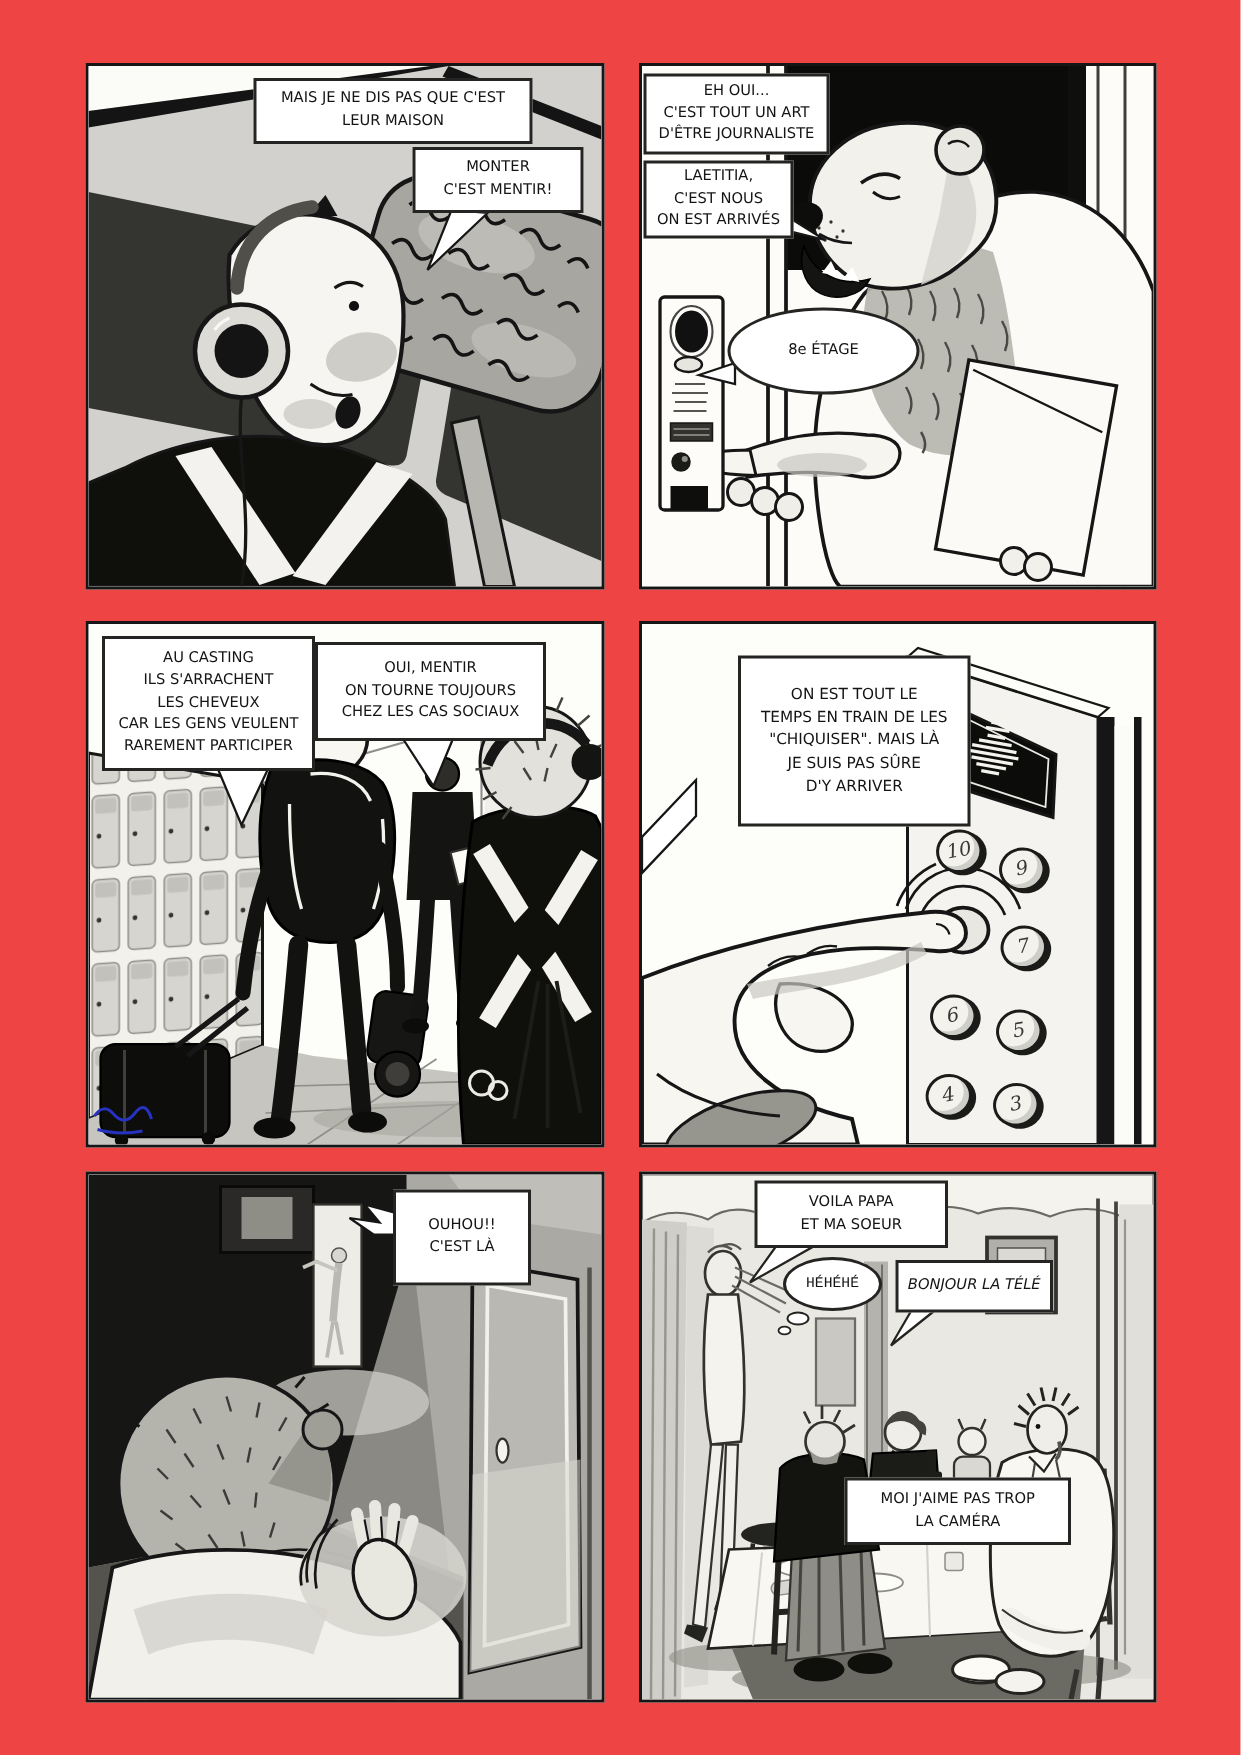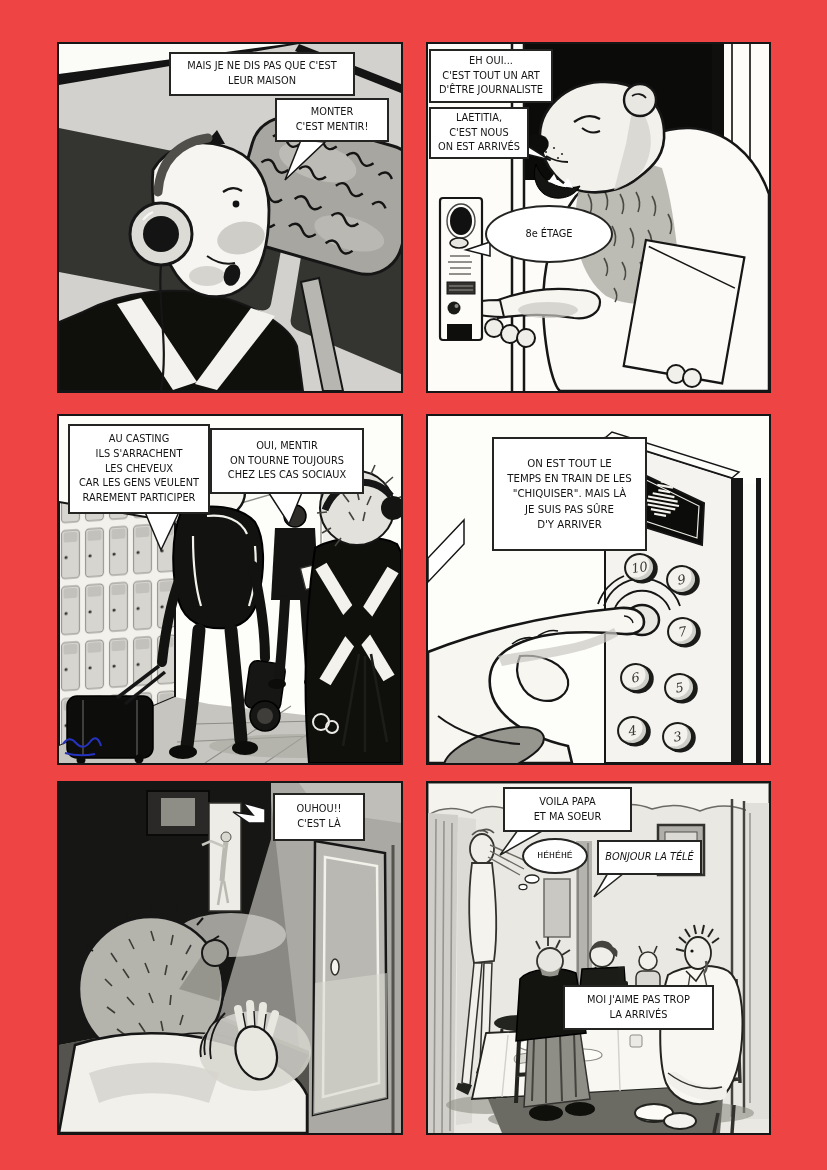--- a/index.html
+++ b/index.html
@@ -381,21 +381,21 @@
       </g>
       <g>
         <ellipse cx="196" cy="268" rx="56" ry="40" fill="#d6d5ce" opacity=".85"></ellipse>
         <path d="M184 250 L179 226 M193 248 L191 221 M202 248 L204 223 M210 252 L216 231" stroke="#e8e7e0" stroke-width="8" stroke-linecap="round"></path>
         <ellipse cx="196" cy="270" rx="20" ry="27" fill="#e8e7e0" stroke="#161616" stroke-width="2.2" transform="rotate(-18 196 266)"></ellipse>
         <path d="M187 246 L184 230 M196 245 L195 228 M205 247 L207 231" stroke="#161616" stroke-width="1.4"></path>
         <path d="M156 238 a40 40 0 0 0 -10 34 M166 230 a52 52 0 0 0 -14 46 M148 250 a30 30 0 0 0 -6 24" stroke="#161616" stroke-width="1.8" fill="none"></path>
       </g>
       <polygon points="206,26 184,20 194,32 174,29 190,40 206,40" fill="#ffffff" stroke="#161616" stroke-width="1.5"></polygon>
     </svg>
-    <div class="bubble" style="left:203px;top:10px;width:92px;height:48px;margin-left:11px;">OUHOU!!
+    <div class="bubble" style="left:203px;top:10px;width:92px;height:64px;">OUHOU!!
 C'EST LÀ</div>
   </section>
 
   <section class="panel" id="p6">
     <svg viewBox="0 0 341 350" preserveAspectRatio="none">
       <rect width="341" height="350" fill="#e9e8e2"></rect>
       <path d="M0 32 Q20 20 44 30 Q60 18 84 28 Q104 16 128 26 Q152 18 176 28 Q200 16 224 26 Q248 18 272 28 Q296 18 320 28 Q332 22 341 26 L341 0 L0 0 Z" fill="#f4f3ee" stroke="#6b6a64" stroke-width="1.4"></path>
       <polygon points="0,30 30,32 26,350 0,350" fill="#cfcec8"></polygon>
       <path d="M8 36 L6 350 M16 38 L14 350 M24 40 L22 348" stroke="#96958e" stroke-width="1.6"></path>
       <polygon points="30,34 48,36 44,340 28,342" fill="#dcdbd5"></polygon>
@@ -487,16 +487,16 @@
       <polygon points="90,47 72,72 116,47" fill="#ffffff" stroke="#23231f" stroke-width="1.5"></polygon>
       <polygon points="180,90 166,114 196,90" fill="#ffffff" stroke="#23231f" stroke-width="1.5"></polygon>
       <ellipse cx="104" cy="96" rx="7" ry="4" fill="#ffffff" stroke="#23231f" stroke-width="1.3"></ellipse>
       <ellipse cx="95" cy="104" rx="4" ry="2.6" fill="#ffffff" stroke="#23231f" stroke-width="1.2"></ellipse>
     </svg>
     <div class="bubble" style="left:75px;top:4px;width:129px;height:45px;">VOILA PAPA
 ET MA SOEUR</div>
     <div class="bubble cloud" style="left:94px;top:55px;width:66px;height:36px;font-family:Liberation Mono, monospace;">HÉHÉHÉ</div>
     <div class="bubble" style="left:169px;top:57px;width:105px;height:35px;font-style:italic;">BONJOUR LA TÉLÉ</div>
     <div class="bubble" style="left:135px;top:202px;width:151px;height:45px;">MOI J'AIME PAS TROP
-LA ARRIVÉS</div>
+LA CAMÉRA</div>
   </section>
 
 </div>
 
 </body></html>

